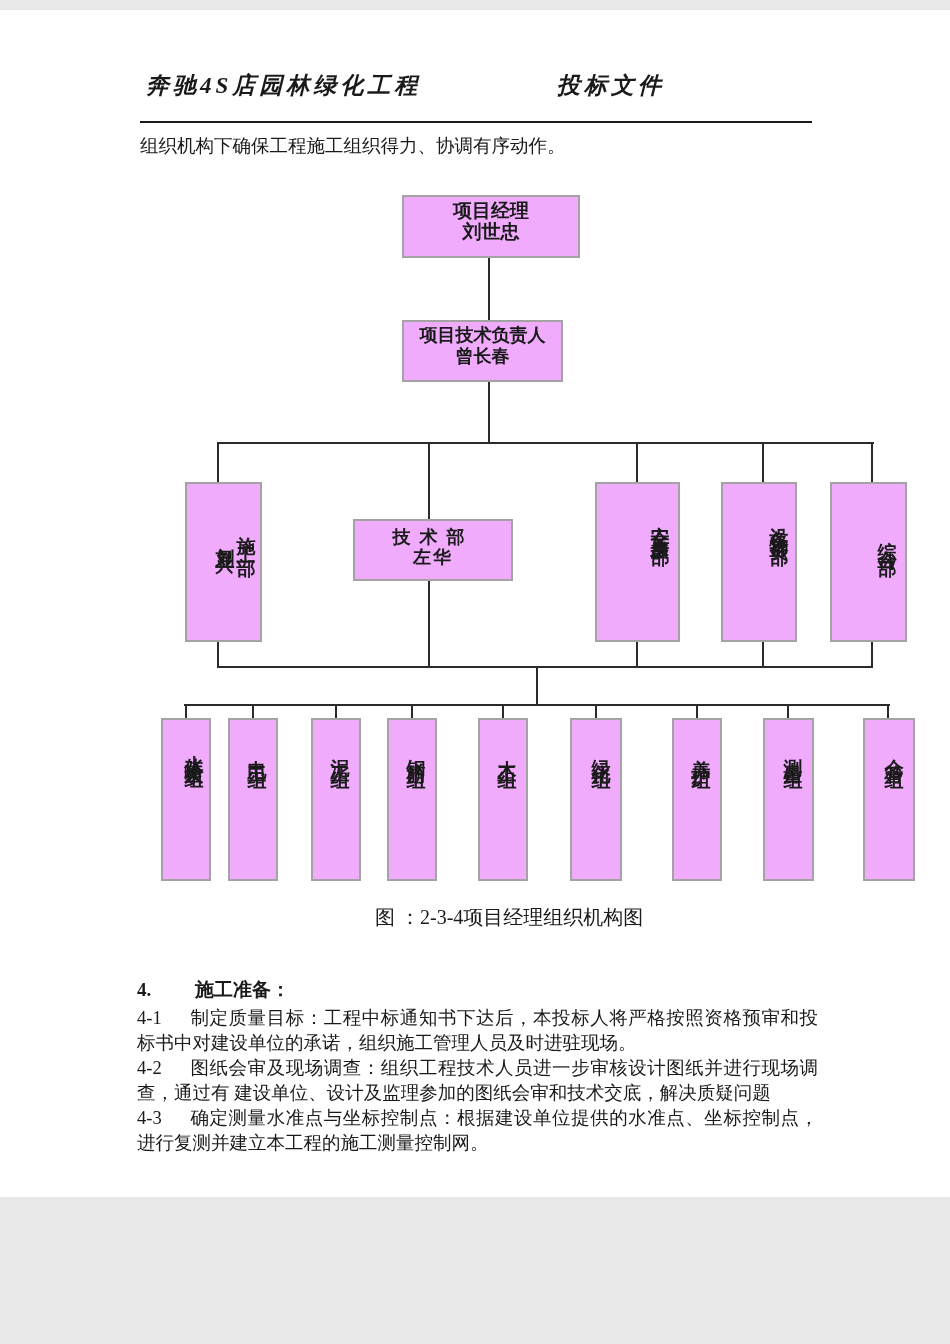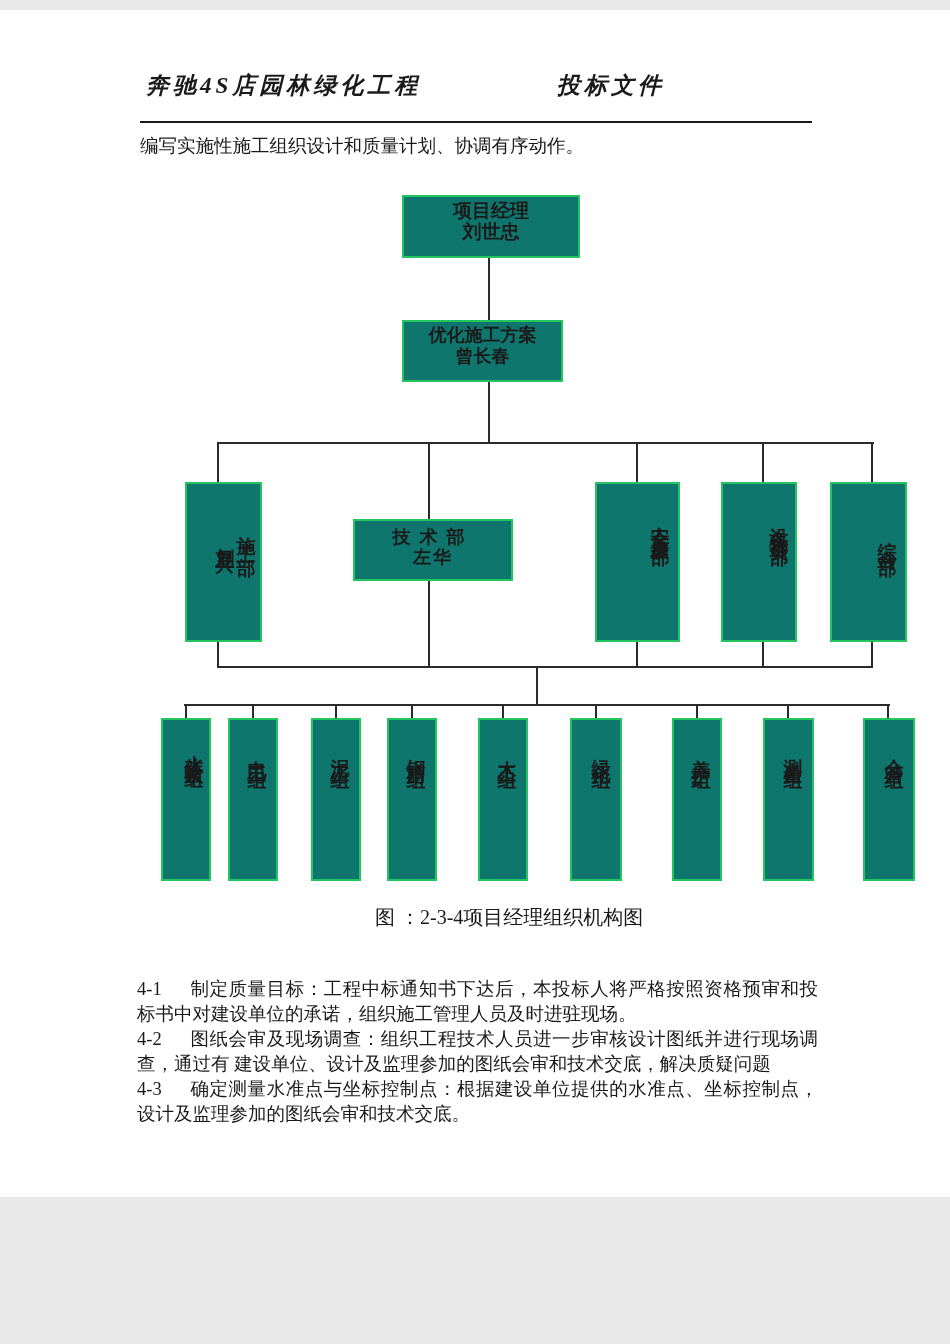--- a/index.html
+++ b/index.html
@@ -13,21 +13,21 @@
   .hdr-doc{position:absolute;left:557px;top:60px;font-family:Liberation Mono, monospace;}
   .hdr-rule{position:absolute;left:140px;top:111px;width:672px;height:2px;background:#1a1a1a;}
   
   .intro{position:absolute;left:140px;top:122px;width:690px;font-size:18.5px;line-height:29px;}
   .num-gap{display:inline-block;width:68px;}
   .bold{font-weight:bold;}
   
   .hline,.vline{position:absolute;background:#2b2b2b;}
   .hline{height:2px;}
   .vline{width:2px;}
-  .obox{position:absolute;border:2px solid #22c55e;background:#0f766e;box-sizing:border-box;}
+  .obox{position:absolute;border:2px solid #a3a3a3;background:#f0abfc;box-sizing:border-box;}
   .cbox{display:flex;flex-direction:column;align-items:center;padding-top:3px;
         font-weight:bold;font-size:19px;line-height:21px;text-align:center;}
   .vspan{position:absolute;writing-mode:vertical-rl;text-orientation:upright;
          font-weight:bold;font-size:19px;line-height:19px;white-space:nowrap;}
   .caption{position:absolute;left:375px;top:894px;font-weight:normal;font-size:20px;white-space:nowrap;}
   
   .sec4{position:absolute;left:137px;top:967px;width:681px;font-size:18.5px;line-height:25px;text-align:justify;}
   .sec4 h2{margin:0 0 4px 0;font-size:19px;line-height:25px;font-weight:bold;text-align:left;}
   .sec4 h2 .hnum{display:inline-block;width:58px;font-weight:bold;}
   .sec4 p{margin:0;}
@@ -40,21 +40,21 @@
 </head>
 <body>
 
 <div class="page">
 
   <div class="callig hdr-title">奔驰4S店园林绿化工程</div>
   <div class="callig hdr-doc">投标文件</div>
   <div class="hdr-rule"></div>
 
   <div class="intro">
-    <div>编写实施性施工组织设计和质量计划、协调有序动作。</div>
+    <div>组织机构下确保工程施工组织得力、协调有序动作。</div>
   </div>
 
   <div>
 
     <div class="vline" style="left:488px;top:245px;height:66px;"></div>
     <div class="vline" style="left:488px;top:372px;height:62px;"></div>
     <div class="hline" style="left:217px;top:432px;width:657px;"></div>
     <div class="vline" style="left:217px;top:432px;height:41px;"></div>
     <div class="vline" style="left:428px;top:432px;height:78px;"></div>
     <div class="vline" style="left:636px;top:432px;height:41px;"></div>
@@ -77,21 +77,21 @@
     <div class="vline" style="left:696px;top:694px;height:16px;"></div>
     <div class="vline" style="left:787px;top:694px;height:16px;"></div>
     <div class="vline" style="left:887px;top:694px;height:16px;"></div>
 
     <div class="obox cbox" style="left:402px;top:185px;width:178px;height:63px;">
       <span>项目经理</span>
       <span>刘世忠</span>
     </div>
 
     <div class="obox cbox" style="left:402px;top:310px;width:161px;height:62px;font-size:18px;">
-      <span>优化施工方案</span>
+      <span>项目技术负责人</span>
       <span>曾长春</span>
     </div>
 
     <div class="obox" style="left:185px;top:472px;width:77px;height:160px;">
       <span class="vspan" style="right:4px;top:36px;letter-spacing:11px;">施工部</span>
       <span class="vspan" style="right:25px;top:48px;letter-spacing:3px;">刘显兵</span>
     </div>
 
     <div class="obox cbox" style="left:353px;top:509px;width:160px;height:62px;padding-top:6px;font-size:18px;line-height:20px;">
       <span style="letter-spacing:9px;">技术部</span>
@@ -135,20 +135,21 @@
       <span class="vspan" style="right:9px;top:24px;letter-spacing:6px;">测量组</span>
     </div>
     <div class="obox" style="left:863px;top:708px;width:52px;height:163px;">
       <span class="vspan" style="right:9px;top:24px;letter-spacing:6px;">仓管组</span>
     </div>
 
     <div class="caption">图 ：2-3-4项目经理组织机构图</div>
   </div>
 
   <div class="sec4">
+    <h2><span class="hnum">4.</span><span>施工准备：</span></h2>
     <p><span class="inum">4-1</span><span>制定质量目标：工程中标通知书下达后，本投标人将严格按照资格预审和投标书中对建设单位的承诺，组织施工管理人员及时进驻现场。</span></p>
     <p><span class="inum">4-2</span><span>图纸会审及现场调查：组织工程技术人员进一步审核设计图纸并进行现场调查，通过有 建设单位、设计及监理参加的图纸会审和技术交底，解决质疑问题</span></p>
-    <p><span class="inum">4-3</span><span>确定测量水准点与坐标控制点：根据建设单位提供的水准点、坐标控制点，设计及监理参加的图纸会审和技术交底。</span></p>
+    <p><span class="inum">4-3</span><span>确定测量水准点与坐标控制点：根据建设单位提供的水准点、坐标控制点，进行复测并建立本工程的施工测量控制网。</span></p>
   </div>
 
   <div class="page-num">2</div>
 
 </div>
 
 </body></html>

